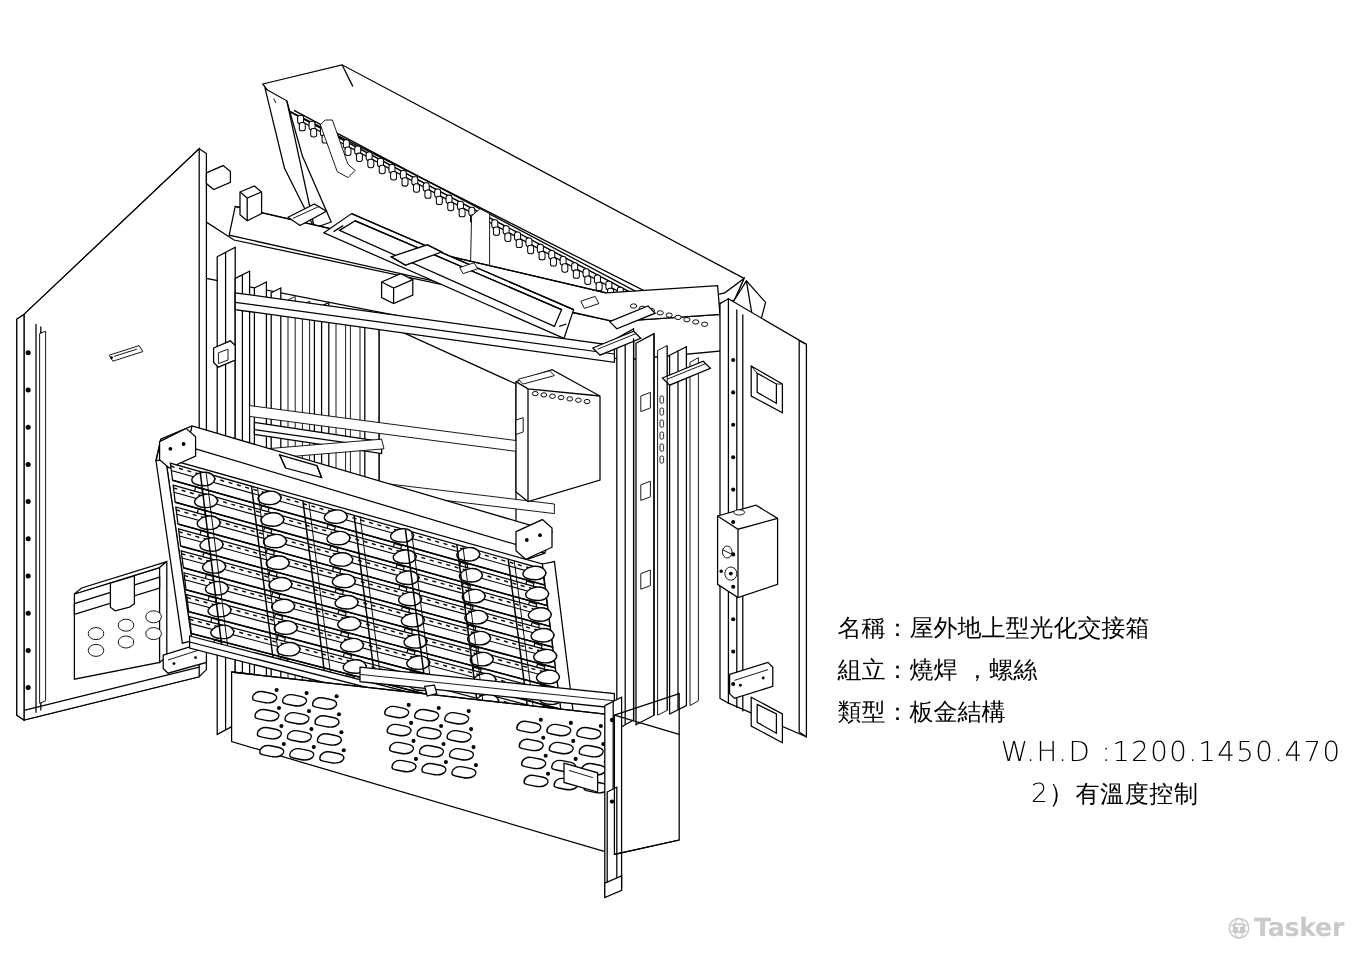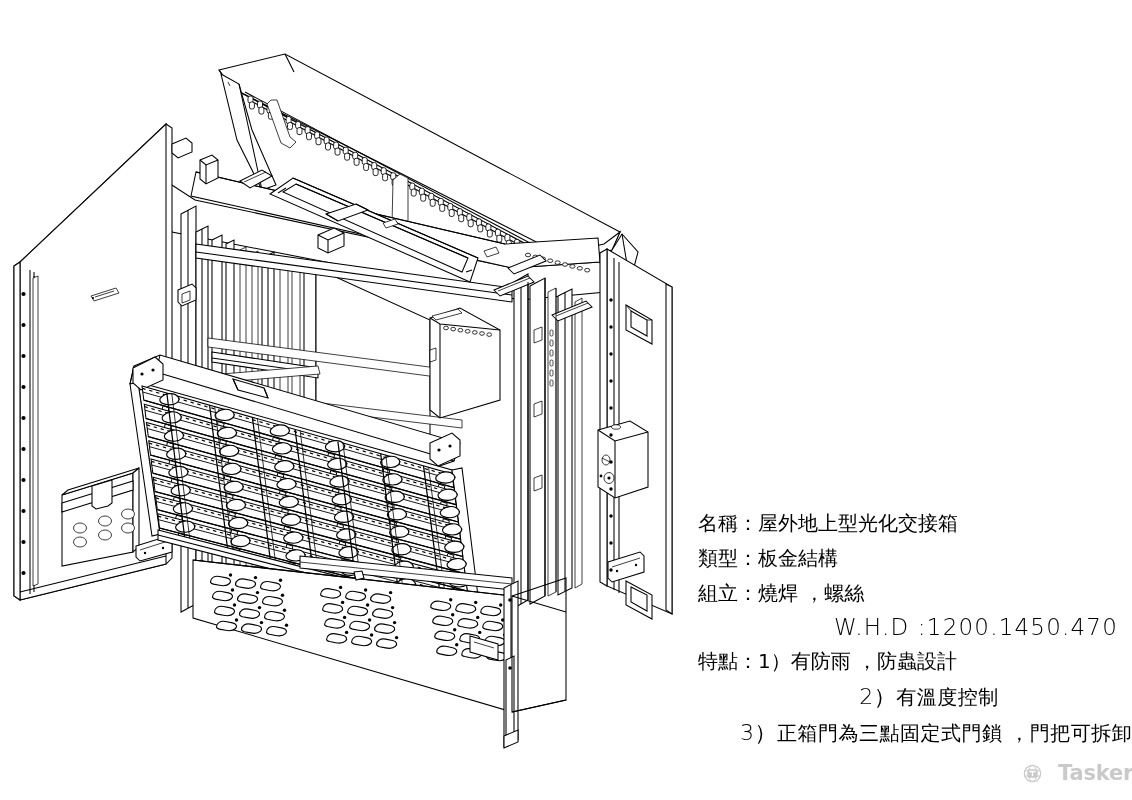--- a/index.html
+++ b/index.html
@@ -64,21 +64,21 @@
     font-size: 22px;
   }
 
   
   #watermark {
     position: absolute;
     left: 1023px;
     top: 763px;
     display: flex;
     align-items: center;
-    gap: 16px;
+    gap: 3px;
   }
   #watermark .wm-text {
     font-family: "DejaVu Sans", "Liberation Sans", sans-serif;
     font-size: 21px;
     font-weight: 700;
     color: #c9c9c9;
     letter-spacing: -0.2px;
     line-height: 1;
   }
   #watermark svg { display: block; }
@@ -1066,36 +1066,30 @@
       <path class="fillw" d="M508,268 L540,255 L546,261 L514,274 Z"></path>
     </g>
 
   </svg>
 
   <div id="spec-block">
     <div class="spec-line">
       <span>名稱</span><span>：</span><span>屋外地上型光化交接箱</span>
     </div>
     <div class="spec-line">
-      <span>類型</span><span>：</span><span>板金結構</span>
+      <span>組立</span><span>：</span><span>燒焊 ，螺絲</span>
     </div>
     <div class="spec-line">
-      <span>組立</span><span>：</span><span>燒焊 ，螺絲</span>
+      <span>類型</span><span>：</span><span>板金結構</span>
     </div>
     <div class="spec-line cad">
       <span>W.H.D</span><span> :</span><span>1200.1450.470</span>
     </div>
-    <div class="spec-line">
-      <span>特點</span><span>：</span><span>1）有防雨 ，防蟲設計</span>
-    </div>
     <div class="spec-line indent">
       <span class="numglyph">2）</span><span>有溫度控制</span>
-    </div>
-    <div class="spec-line indent">
-      <span class="numglyph">3）</span><span>正箱門為三點固定式門鎖 ，門把可拆卸</span>
     </div>
   </div>
 
   <div id="watermark">
     <span>
       <svg width="19" height="19" viewBox="0 0 20 20">
         <circle cx="10" cy="10" r="8.6" fill="none" stroke="#c9c9c9" stroke-width="1.3"></circle>
         <ellipse cx="10" cy="10" rx="4.2" ry="8.6" fill="none" stroke="#c9c9c9" stroke-width="0.9"></ellipse>
         <path d="M1.6,7.4 H18.4 M1.6,12.6 H18.4" stroke="#c9c9c9" stroke-width="0.9" fill="none"></path>
         <rect x="4.6" y="5.6" width="10.8" height="8.8" rx="1.4" fill="#c9c9c9"></rect>

